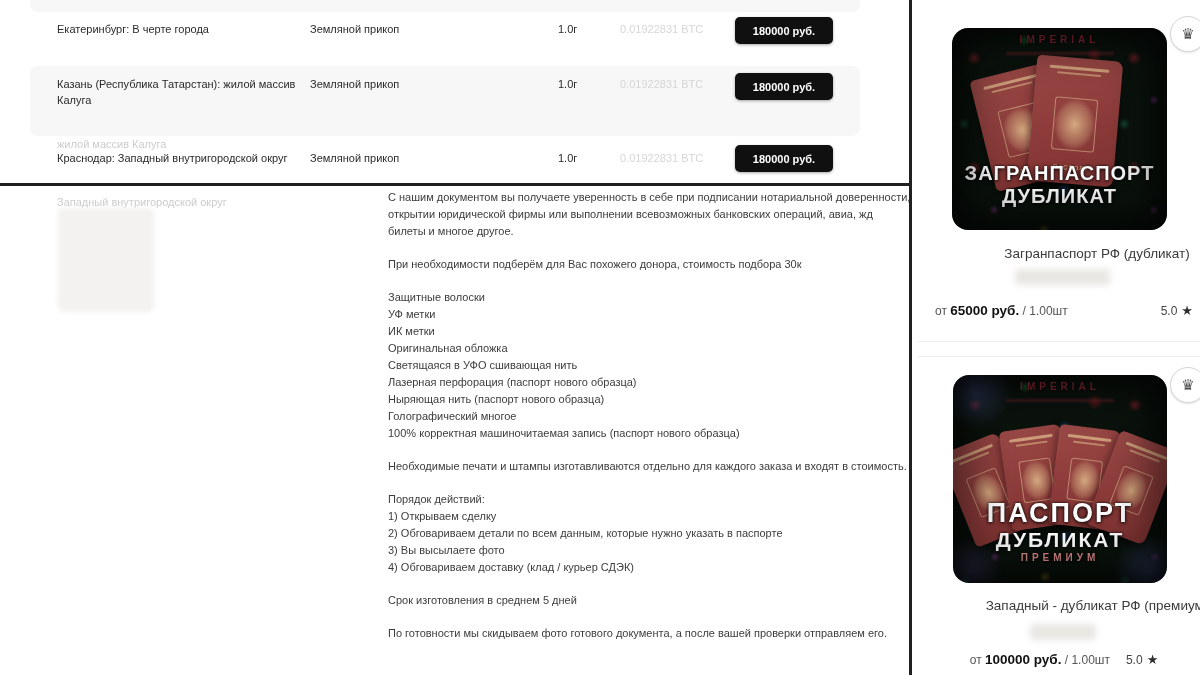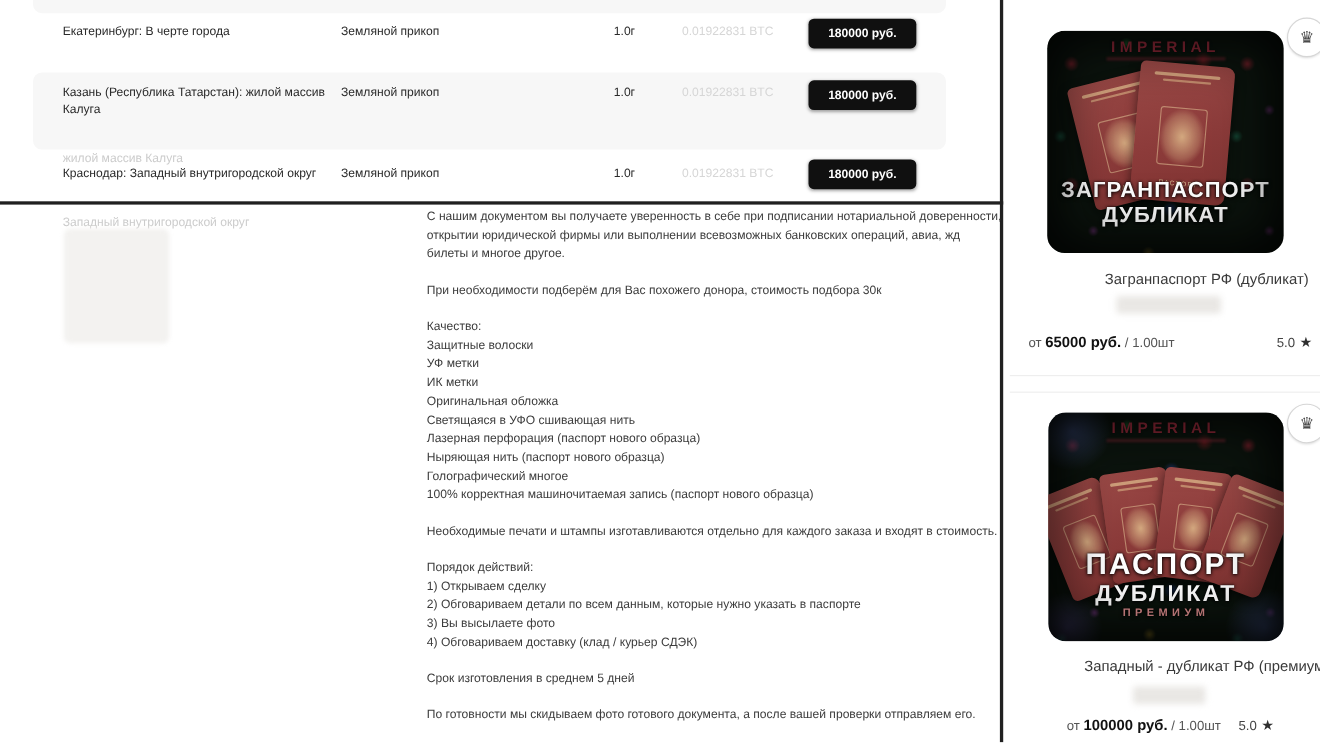--- a/index.html
+++ b/index.html
@@ -30,21 +30,21 @@
       radial-gradient(circle 5px at 72px 12px, rgba(40,160,70,.5), transparent 6px),
       radial-gradient(circle 6px at 112px 52px, rgba(50,90,200,.45), transparent 7px),
       radial-gradient(circle 4px at 42px 72px, rgba(150,60,160,.5), transparent 5px),
       radial-gradient(circle 5px at 92px 92px, rgba(200,160,40,.4), transparent 6px),
       radial-gradient(circle 7px at 142px 27px, rgba(160,30,40,.5), transparent 8px),
       radial-gradient(circle 3px at 60px 48px, rgba(110,160,110,.4), transparent 4px),
       radial-gradient(circle 5px at 12px 96px, rgba(30,120,90,.5), transparent 6px);
     background-size:160px 110px;
     box-shadow:inset 0 0 40px rgba(0,0,0,.75);}
   .img-vignette{position:absolute;inset:0;box-shadow:inset 0 0 48px 14px rgba(0,0,0,.55);border-radius:16px;}
-  .img-brand{position:absolute;left:0;right:0;top:6px;text-align:center;font-size:14px;font-weight:bold;
+  .img-brand{position:absolute;left:0;right:0;top:6px;text-align:center;font-size:10px;font-weight:bold;
              letter-spacing:4px;color:#7c2330;text-shadow:0 0 2px rgba(0,0,0,.6);}
   .img-brand-sub{position:absolute;left:50%;transform:translateX(-50%);top:24px;width:108px;height:3px;
                  background:rgba(124,35,48,.45);filter:blur(1px);}
   .pass{position:absolute;background:linear-gradient(160deg,#9b4a47,#8c3b3a 55%,#7e3331);
         border-radius:5px 8px 8px 5px;box-shadow:0 4px 10px rgba(0,0,0,.55);}
   .pass .pbar{margin:9px auto 3px auto;width:70%;height:3px;background:rgba(235,205,150,.65);border-radius:2px;}
   .pass .pbar2{margin:0 auto;width:52%;height:2px;background:rgba(235,205,150,.5);border-radius:2px;}
   .pass .emblem{position:absolute;left:50%;top:32%;transform:translateX(-50%);width:48%;height:40%;
         border:1px solid rgba(235,210,160,.5);border-radius:3px;
         background:radial-gradient(ellipse at center, rgba(235,205,150,.75) 0%, rgba(235,205,150,.25) 55%, rgba(235,205,150,0) 72%);}
@@ -101,21 +101,20 @@
 
   <div class="h-divider"></div>
   <div class="v-divider"></div>
 
   <div class="desc-thumb"></div>
 
   <div class="description">
     <div class="para">С нашим документом вы получаете уверенность в себе при подписании нотариальной доверенности, открытии юридической фирмы или выполнении всевозможных банковских операций, авиа, жд билеты и многое другое.</div>
     <div class="para">При необходимости подберём для Вас похожего донора, стоимость подбора 30к</div>
     <div class="para">
-      <div class="line">Качество:</div>
       <div class="line">Защитные волоски</div>
       <div class="line">УФ метки</div>
       <div class="line">ИК метки</div>
       <div class="line">Оригинальная обложка</div>
       <div class="line">Светящаяся в УФО сшивающая нить</div>
       <div class="line">Лазерная перфорация (паспорт нового образца)</div>
       <div class="line">Ныряющая нить (паспорт нового образца)</div>
       <div class="line">Голографический многое</div>
       <div class="line">100% корректная машиночитаемая запись (паспорт нового образца)</div>
     </div>

